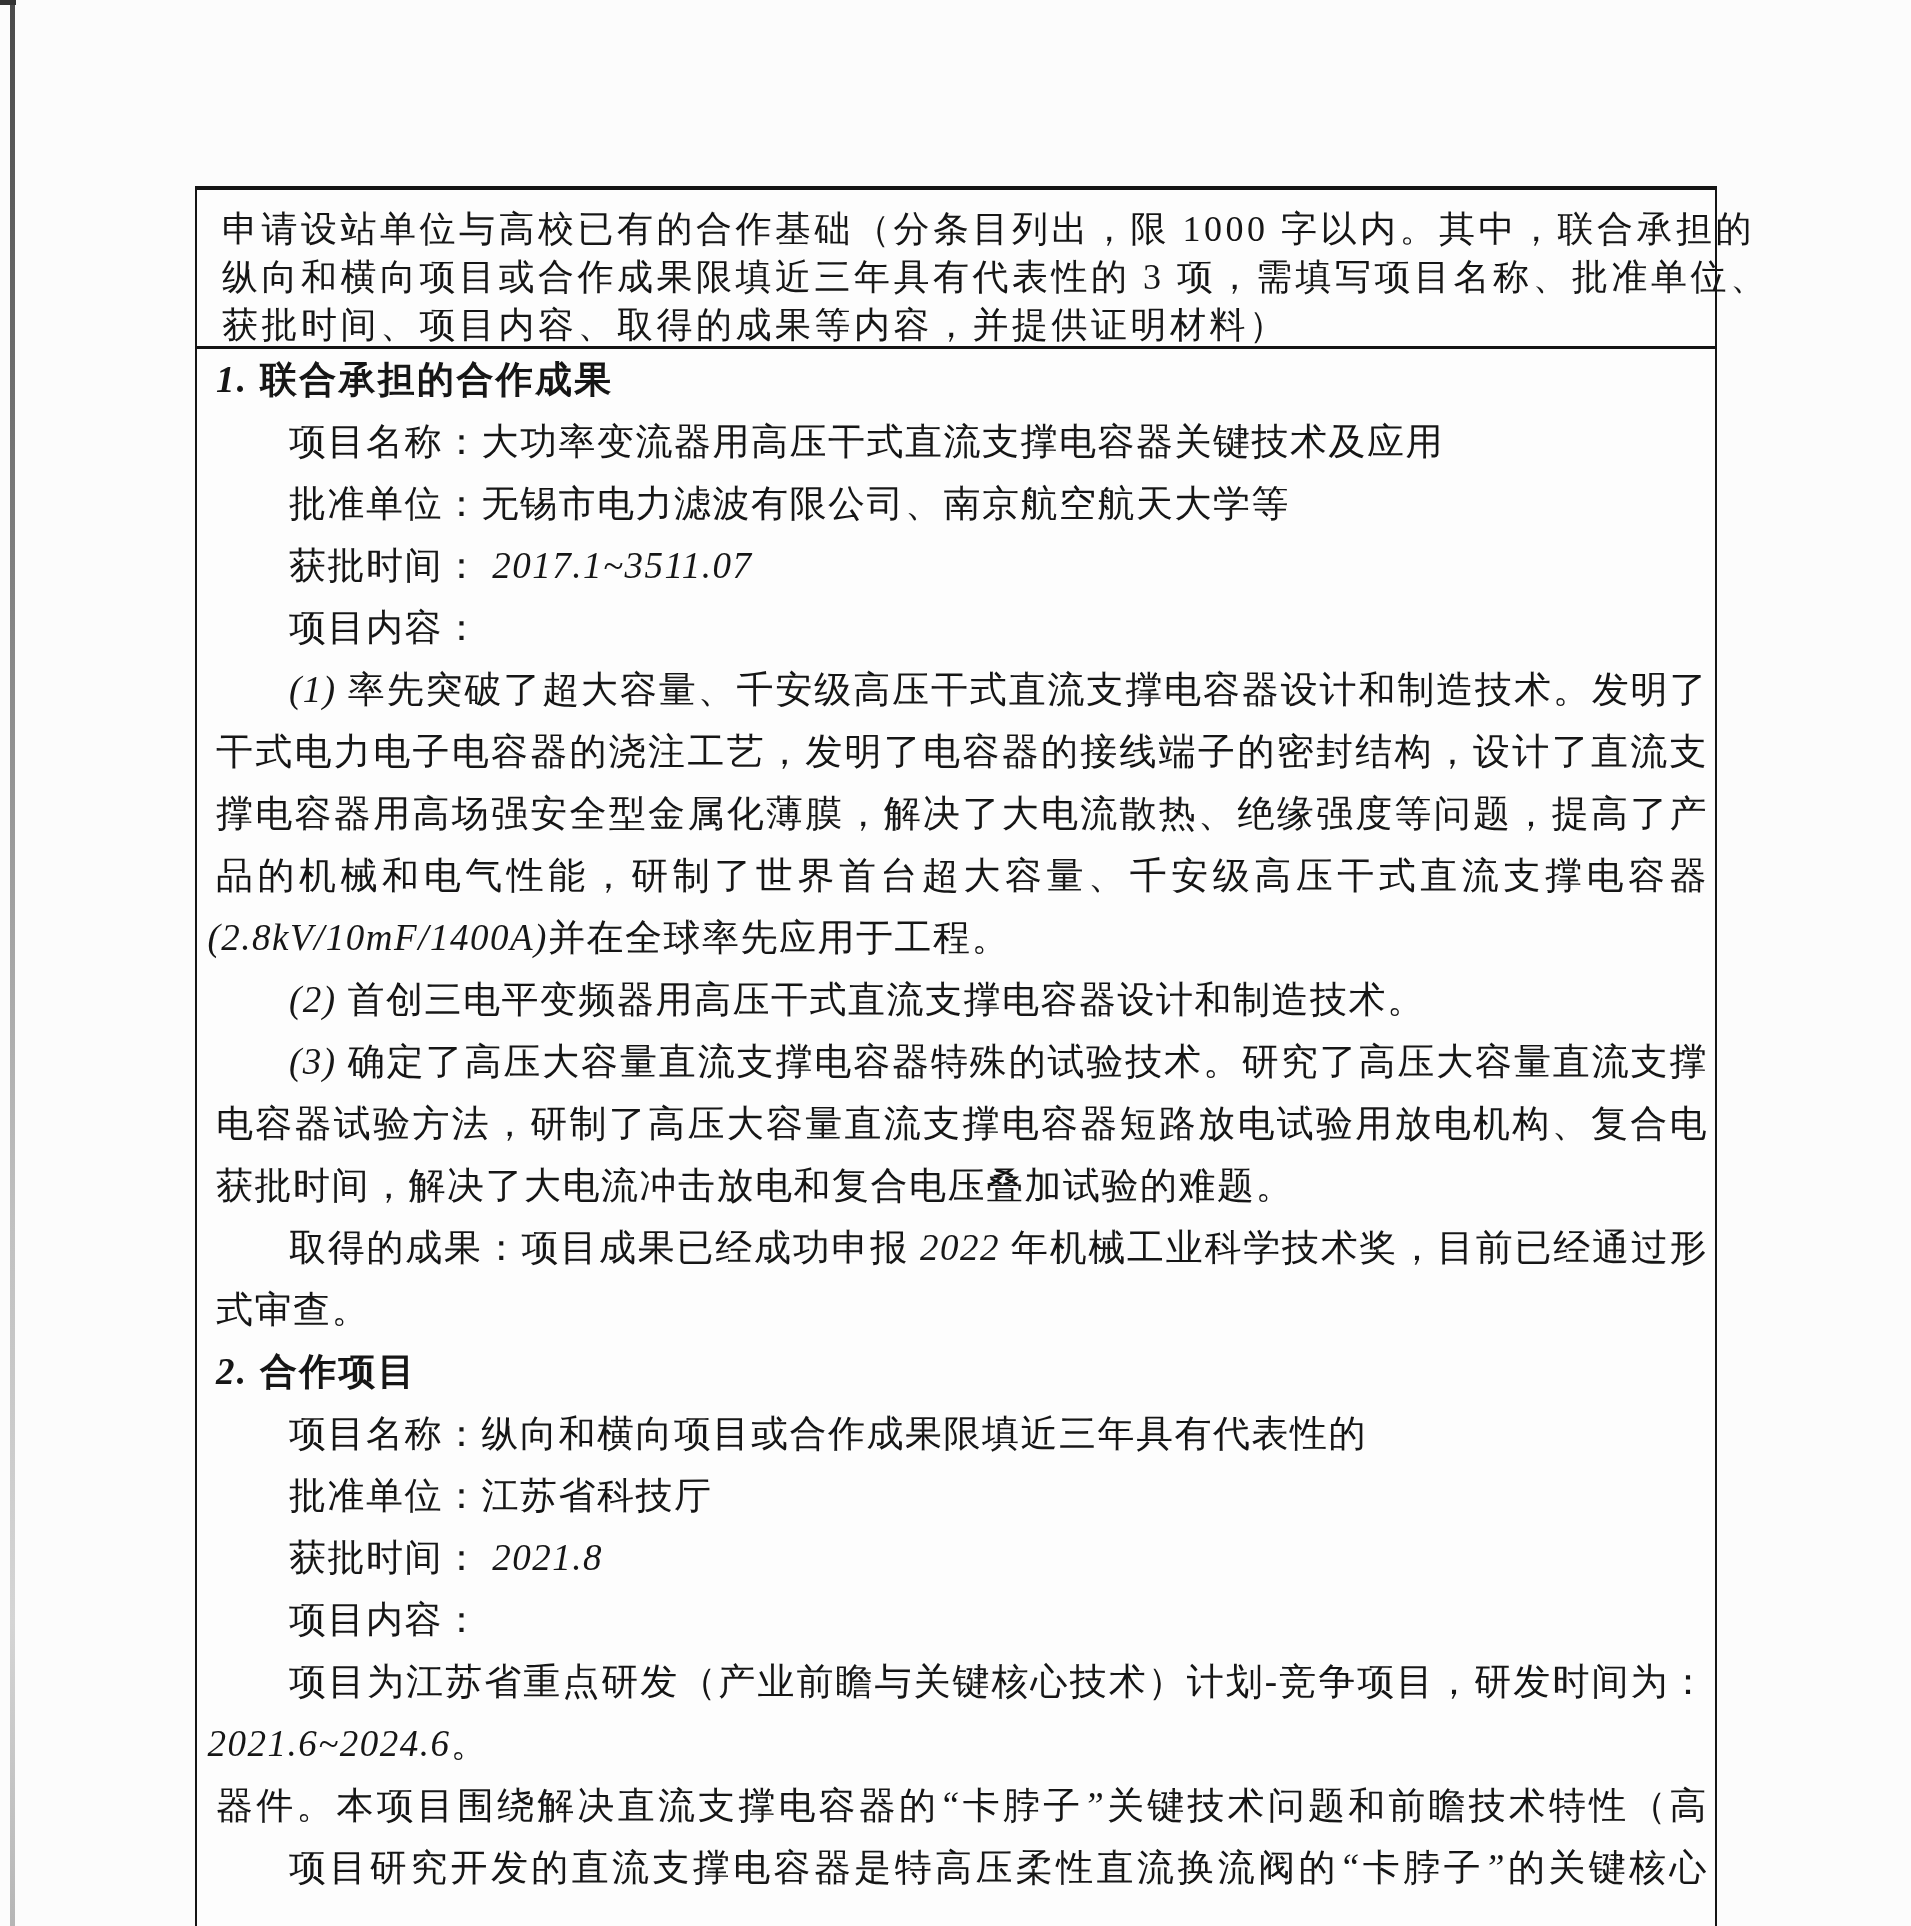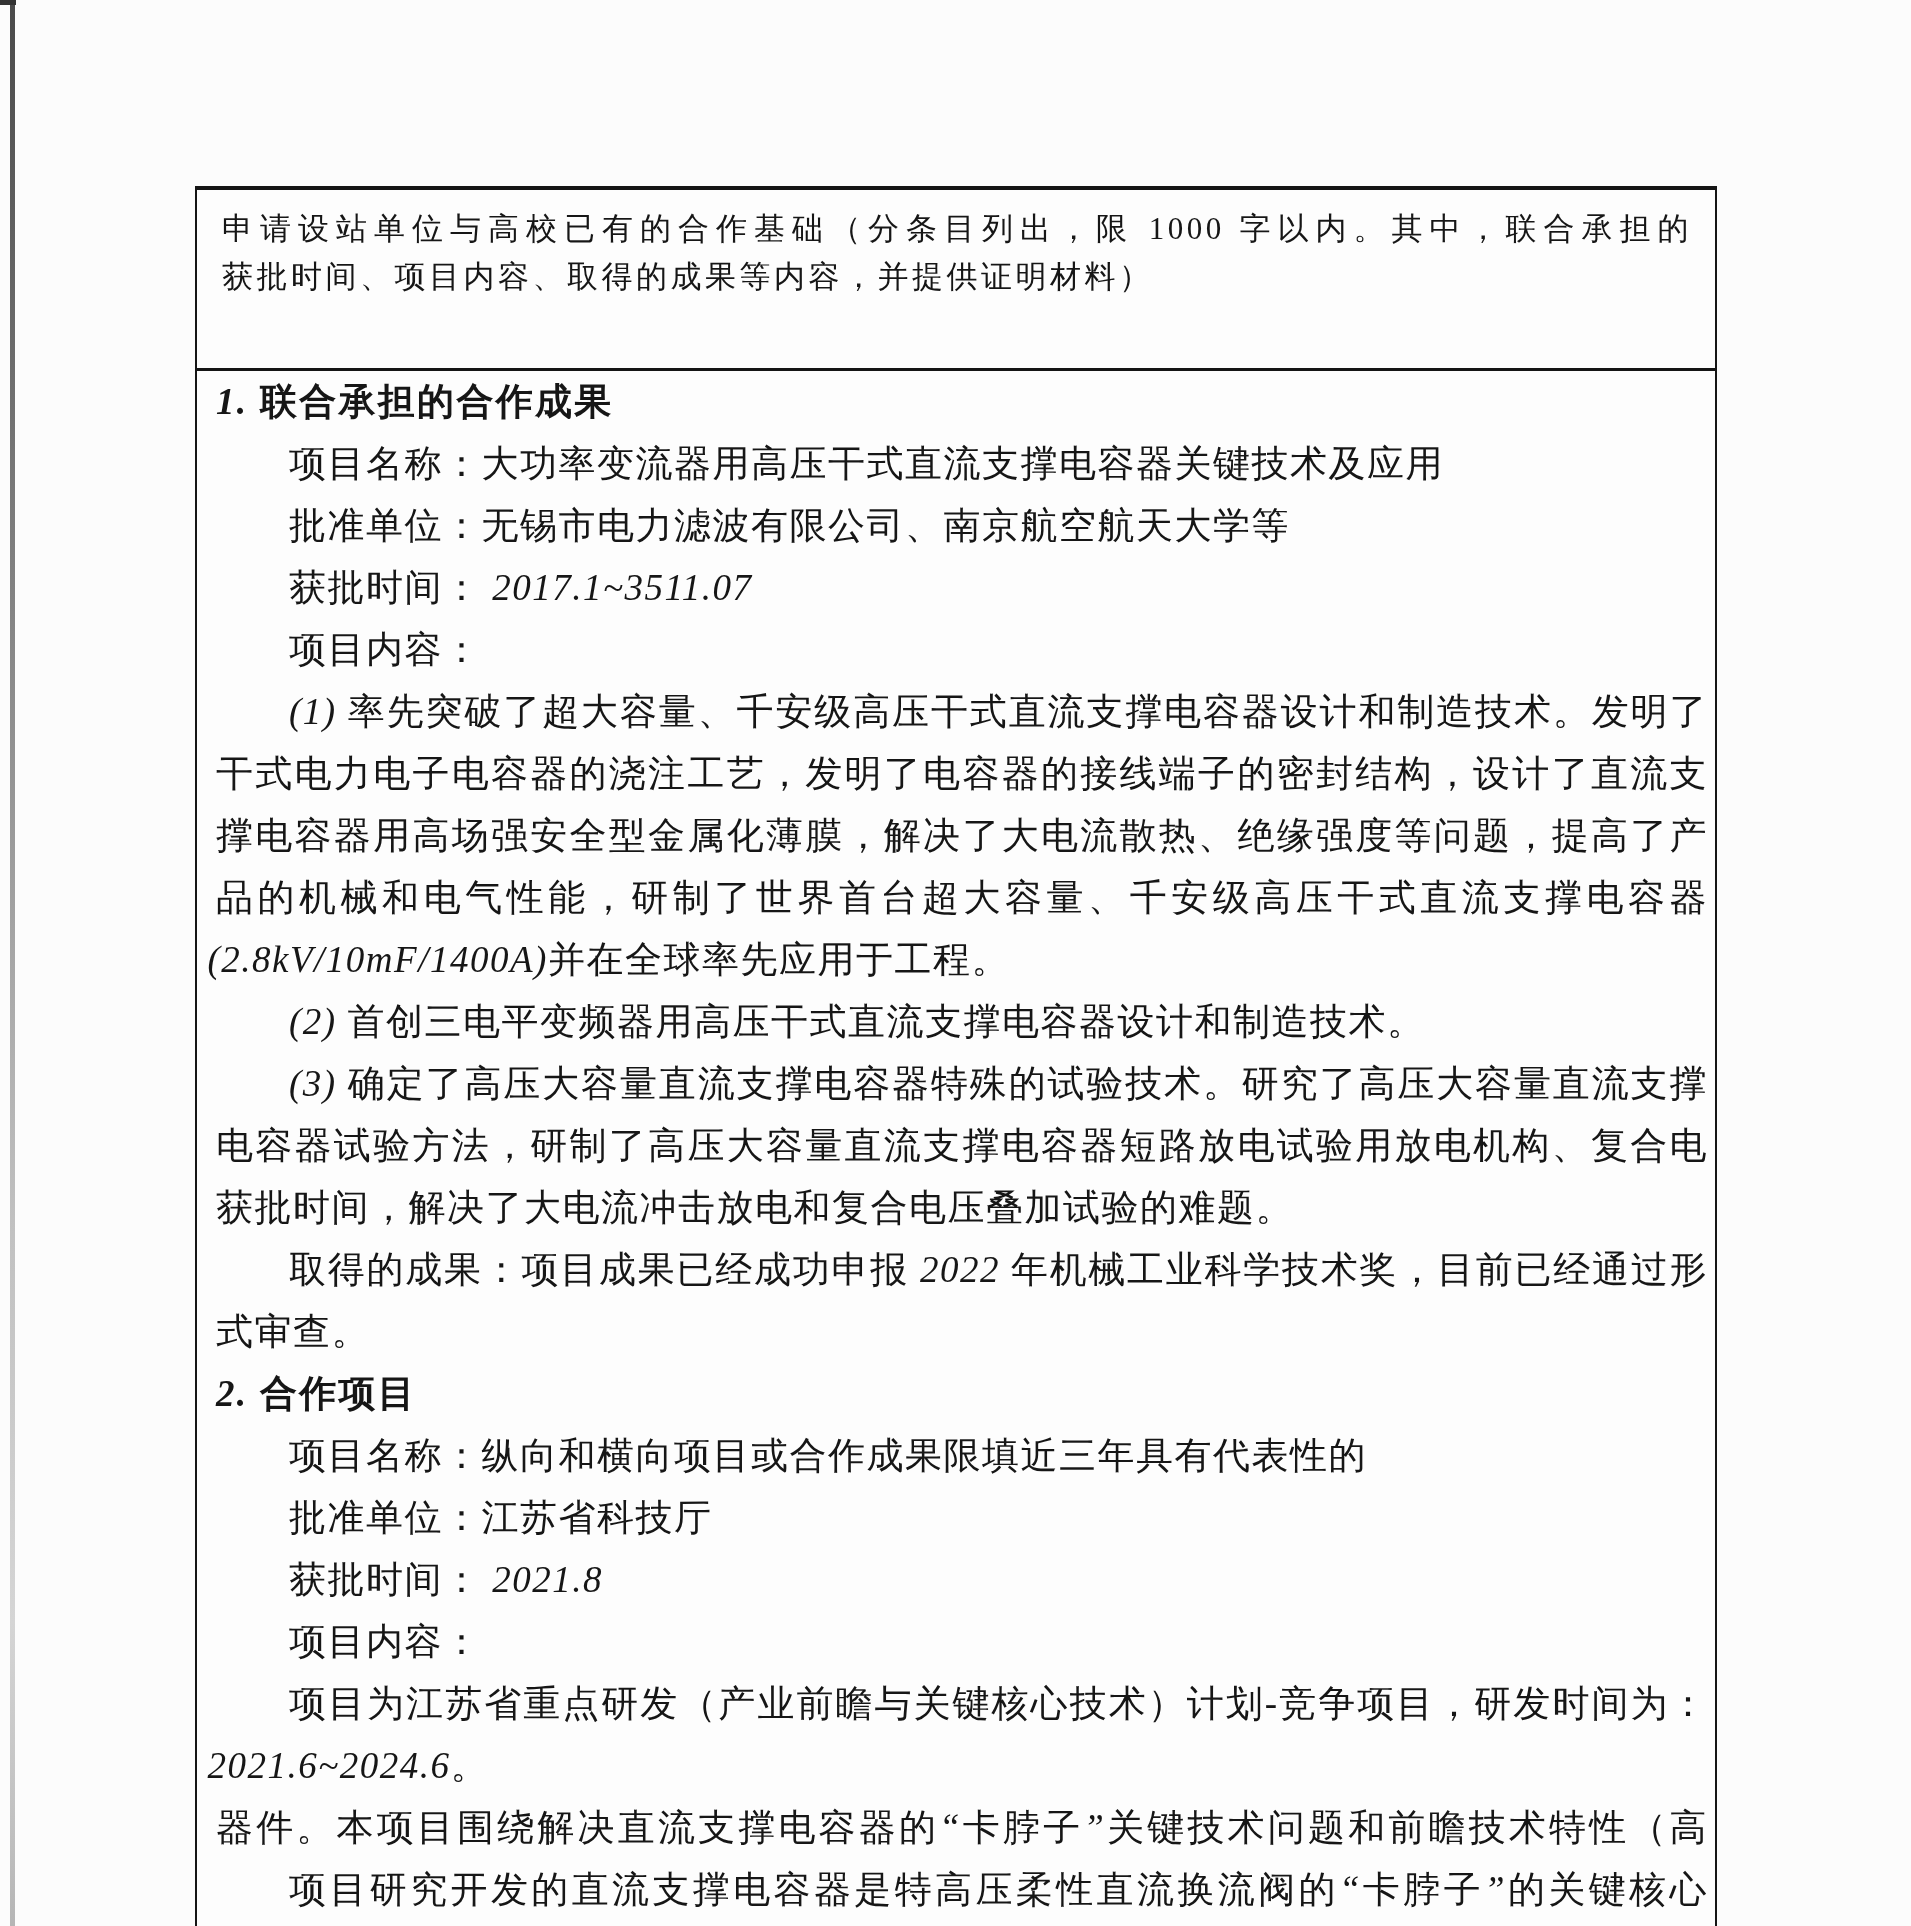--- a/index.html
+++ b/index.html
@@ -12,22 +12,22 @@
     position:absolute;left:9.6px;top:0;width:5.8px;height:2703px;
     background:linear-gradient(180deg,#4a4a4a 0%,#8a8a8a 25%,#c0c0c0 45%,#d5d5d5 60%,#8f8f8f 85%,#6f6f6f 100%);
   }
   .edge-corner{position:absolute;left:0;top:0;width:16px;height:5.4px;background:#333;}
   
   .tbl{
     position:absolute;left:195px;top:186px;width:1522px;height:2278px;
     box-sizing:border-box;border:2.7px solid #151515;border-top-width:4.6px;background:#fdfdfd;
   }
   .hcell{
-    box-sizing:border-box;height:181px;border-bottom:3.1px solid #151515;
-    padding:15.4px 23px 0 25px;font-size:31px;letter-spacing:3.5px;
+    box-sizing:border-box;height:159px;border-bottom:3.1px solid #151515;
+    padding:15.4px 23px 0 25px;font-size:36px;letter-spacing:3.5px;
   }
   .hl{height:48px;line-height:48px;white-space:nowrap;}
   .bcell{
     box-sizing:border-box;padding:0 7px 0 19px;font-size:37px;letter-spacing:1.5px;
     font-style:italic;font-style:oblique 7deg;
   }
   .ln{height:62px;line-height:62px;white-space:nowrap;}
   .ind{padding-left:73px;}
   .neg{margin-left:-8.5px;}
   .h{font-weight:bold;font-size:37px;letter-spacing:2.3px;}
@@ -39,20 +39,21 @@
 
 <div class="page">
 
   <div class="edge-left"></div>
   <div class="edge-corner"></div>
 
   <div class="tbl">
 
     <div class="hcell">
       <div class="hl jst"><span>申请设站单位与高校已有的合作基础（分条目列出，限 1000 字以内。其中，联合承担的</span></div>
+      <div class="hl jst"><span>纵向和横向项目或合作成果限填近三年具有代表性的 3 项，需填写项目名称、批准单位、</span></div>
       <div class="hl"><span>获批时间、项目内容、取得的成果等内容，并提供证明材料）</span></div>
     </div>
 
     <div class="bcell">
       <div class="ln h"><span>1. 联合承担的合作成果</span></div>
       <div class="ln ind"><span class="lab">项目名称：</span><span>大功率变流器用高压干式直流支撑电容器关键技术及应用</span></div>
       <div class="ln ind"><span class="lab">批准单位：</span><span>无锡市电力滤波有限公司、南京航空航天大学等</span></div>
       <div class="ln ind"><span class="lab">获批时间：</span><span> 2017.1~3511.07</span></div>
       <div class="ln ind"><span class="lab">项目内容：</span><span></span></div>
       <div class="ln ind jst"><span>(1) 率先突破了超大容量、千安级高压干式直流支撑电容器设计和制造技术。发明了</span></div>

